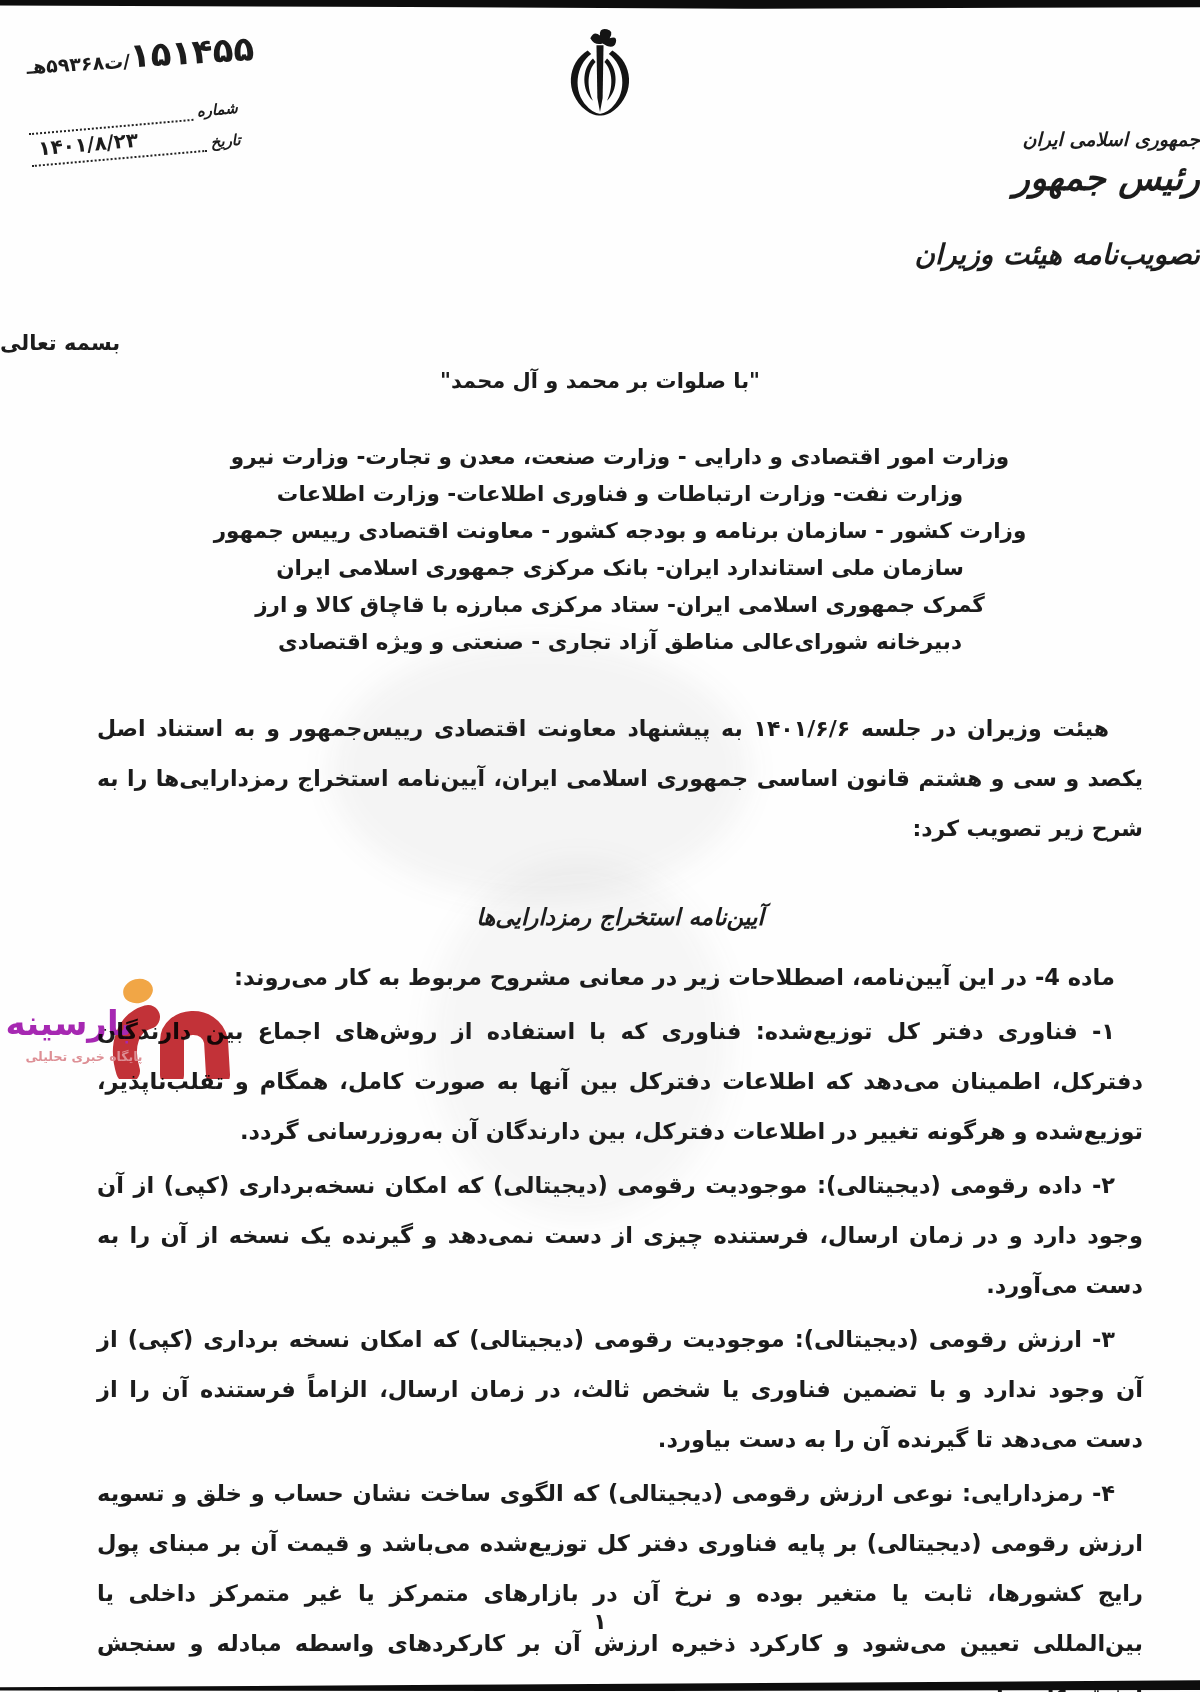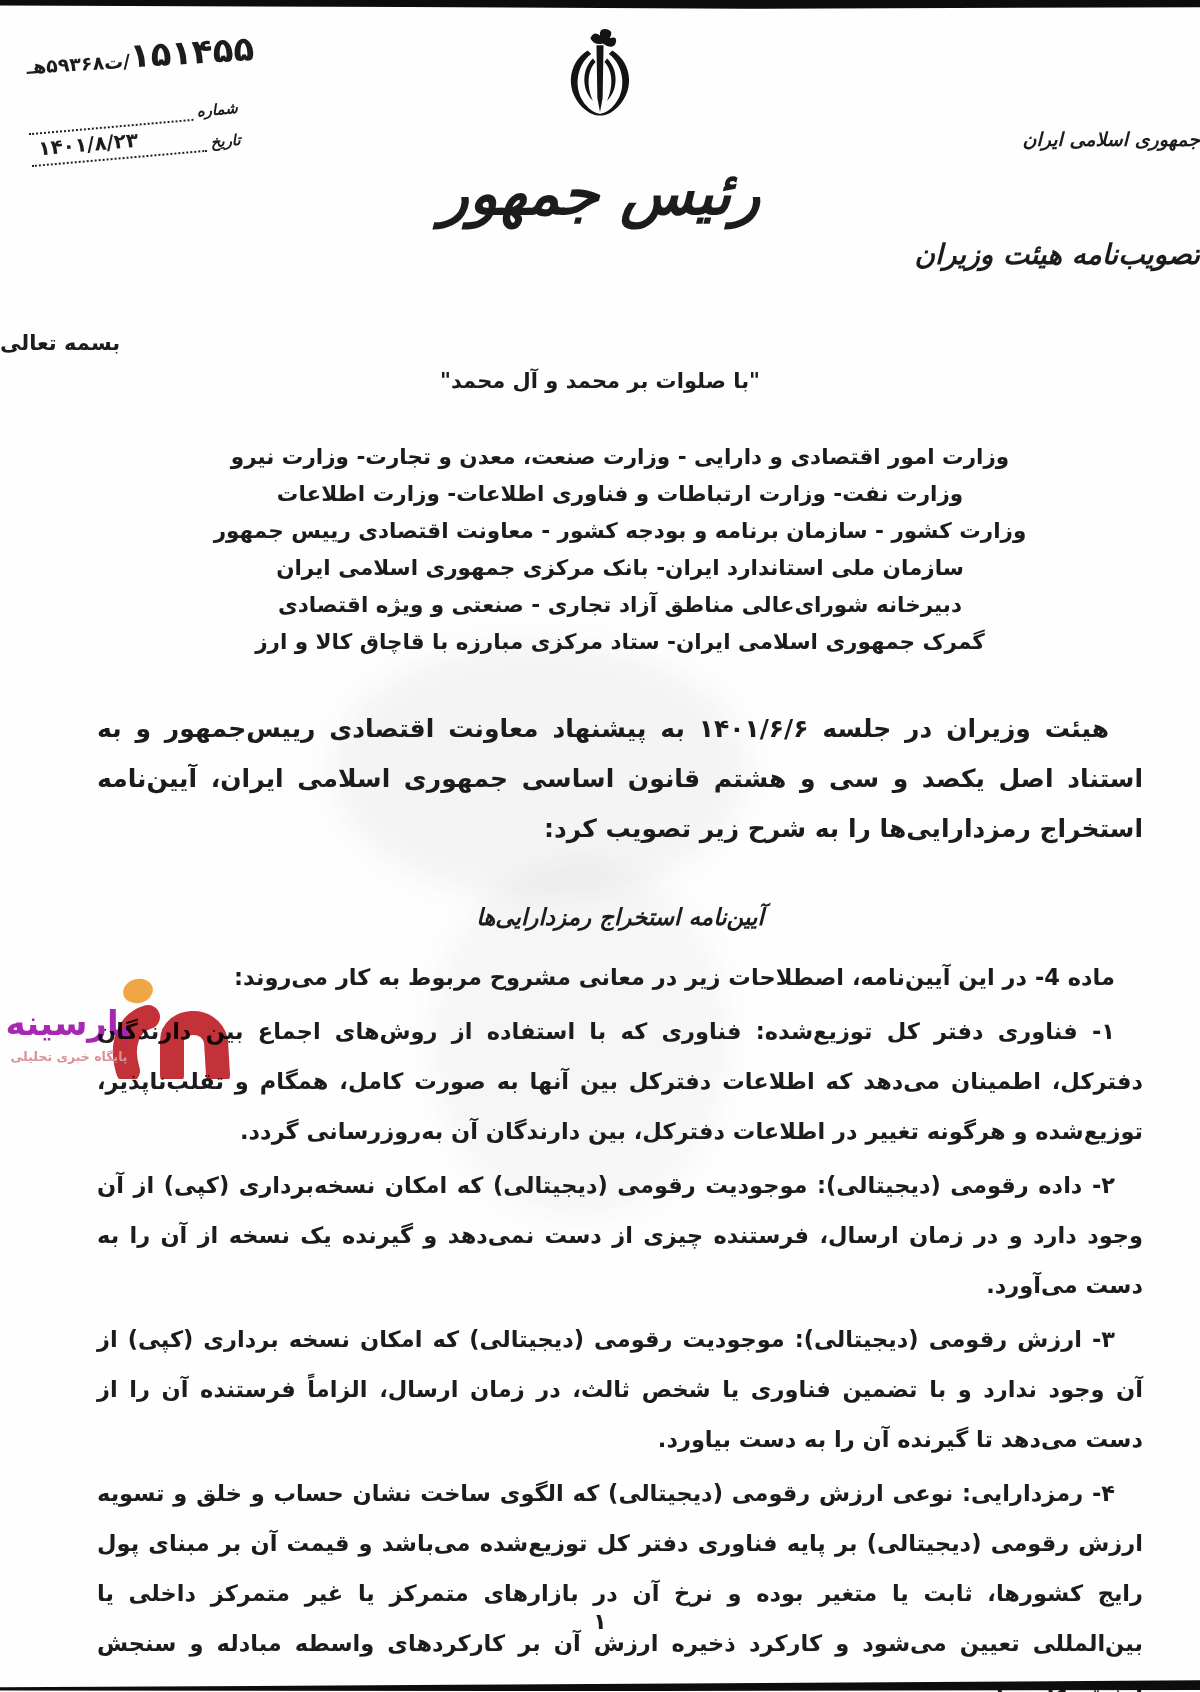--- a/index.html
+++ b/index.html
@@ -20,42 +20,42 @@
   .ref-suffix { font-size:19px; font-weight:bold; }
   .stamp-meta { position:absolute; top:108px; left:30px; width:210px; transform:rotate(-5deg); direction:rtl; }
   .stamp-row { display:flex; align-items:flex-end; gap:4px; margin-bottom:14px; }
   .stamp-label { font-size:15px; font-weight:bold; font-style:italic; white-space:nowrap; }
   .stamp-dots { flex:1; border-bottom:2px dotted #222; height:14px; position:relative; }
   .date-val { position:absolute; bottom:4px; left:8px; font-size:20px; font-weight:bold; white-space:nowrap; }
   
   .emblem { position:absolute; top:26px; left:50%; transform:translateX(-50%); }
   .country { position:absolute; top:128px; width:100%; text-align:right;
     font-size:19px; font-weight:bold; font-style:italic; }
-  .office-title { position:absolute; top:158px; width:100%; text-align:center;
-    font-size:60px; font-weight:bold; font-style:italic; letter-spacing:2px; }
+  .office-title { position:absolute; top:158px; width:100%; text-align:right;
+    font-size:35px; font-weight:bold; font-style:italic; letter-spacing:2px; }
   .doc-type { position:absolute; top:238px; width:100%; text-align:right;
     font-size:28px; font-weight:bold; font-style:italic; }
   .invocation { position:absolute; top:331px; width:100%; text-align:left; font-size:21px; font-weight:bold; }
   .salutation { position:absolute; top:369px; width:100%; text-align:center; font-size:21px; font-weight:bold; }
   
   .body-text { position:absolute; top:438px; right:57px; left:97px; font-weight:bold; }
   .addressees { text-align:center; font-size:21.5px; line-height:37px; margin-bottom:44px; }
-  .intro { font-size:25px; line-height:50px; text-align:justify; text-indent:34px; margin-bottom:50px; }
+  .intro { font-size:22px; line-height:50px; text-align:justify; text-indent:34px; margin-bottom:50px; }
   .doc-title { text-align:center; font-size:23px; margin-bottom:22px;font-style:italic; }
   .article { font-size:22.5px; line-height:50px; text-align:justify; text-indent:28px; }
   .definition { font-size:22.5px; line-height:50px; text-align:justify; text-indent:28px; margin-top:4px; }
   .lead { font-weight:bold; }
   .page-number { position:absolute; bottom:58px; width:100%; text-align:center; font-size:22px; font-weight:bold; }
   
   .watermark { position:absolute; top:975px; left:0; width:250px; height:110px;
     mix-blend-mode:multiply; opacity:.95; z-index:5; }
   .wm-logo { position:absolute; left:110px; top:0; }
   .wm-brand { position:absolute; left:0; top:28px; width:138px; text-align:center;
     font-size:34px; font-weight:bold; color:#a21caf; letter-spacing:1px; }
-  .wm-tagline { position:absolute; left:0; top:74px; width:138px; text-align:center;
+  .wm-tagline { position:absolute; left:15px; top:74px; width:138px; text-align:center;
     font-size:12.5px; font-weight:bold; color:#dd8a90; }
   
   .ghost { position:absolute; border-radius:50%; filter:blur(14px); background:rgba(60,60,60,.05); }
   .ghost1 { width:420px; height:260px; top:640px; left:330px; }
   .ghost2 { width:300px; height:360px; top:860px; left:430px; background:rgba(60,60,60,.045); }
 </style>
 </head>
 <body>
 
 <div class="page">
@@ -100,22 +100,22 @@
   <div class="invocation">بسمه تعالی</div>
   <div class="salutation">"با صلوات بر محمد و آل محمد"</div>
 
   <div class="body-text">
 
     <div class="addressees">
       <div>وزارت امور اقتصادی و دارایی - وزارت صنعت، معدن و تجارت- وزارت نیرو</div>
       <div>وزارت نفت- وزارت ارتباطات و فناوری اطلاعات- وزارت اطلاعات</div>
       <div>وزارت کشور - سازمان برنامه و بودجه کشور - معاونت اقتصادی رییس جمهور</div>
       <div>سازمان ملی استاندارد ایران- بانک مرکزی جمهوری اسلامی ایران</div>
+      <div>گمرک جمهوری اسلامی ایران- ستاد مرکزی مبارزه با قاچاق کالا و ارز</div>
       <div>دبیرخانه شورای‌عالی مناطق آزاد تجاری - صنعتی و ویژه اقتصادی</div>
-      <div>گمرک جمهوری اسلامی ایران- ستاد مرکزی مبارزه با قاچاق کالا و ارز</div>
     </div>
 
     <p class="intro">هیئت وزیران در جلسه ۱۴۰۱/۶/۶ به پیشنهاد معاونت اقتصادی رییس‌جمهور و به استناد اصل یکصد و سی و هشتم قانون اساسی جمهوری اسلامی ایران، آیین‌نامه استخراج رمزدارایی‌ها را به شرح زیر تصویب کرد:</p>
 
     <div class="doc-title">آیین‌نامه استخراج رمزدارایی‌ها</div>
 
     <p class="article"><span class="lead">ماده 4-</span><span> در این آیین‌نامه، اصطلاحات زیر در معانی مشروح مربوط به کار می‌روند:</span></p>
 
     <p class="definition"><span class="lead">۱- فناوری دفتر کل توزیع‌شده:</span><span> فناوری که با استفاده از روش‌های اجماع بین دارندگان دفترکل، اطمینان می‌دهد که اطلاعات دفترکل بین آنها به صورت کامل، همگام و تقلب‌ناپذیر، توزیع‌شده و هرگونه تغییر در اطلاعات دفترکل، بین دارندگان آن به‌روزرسانی گردد.</span></p>
 

